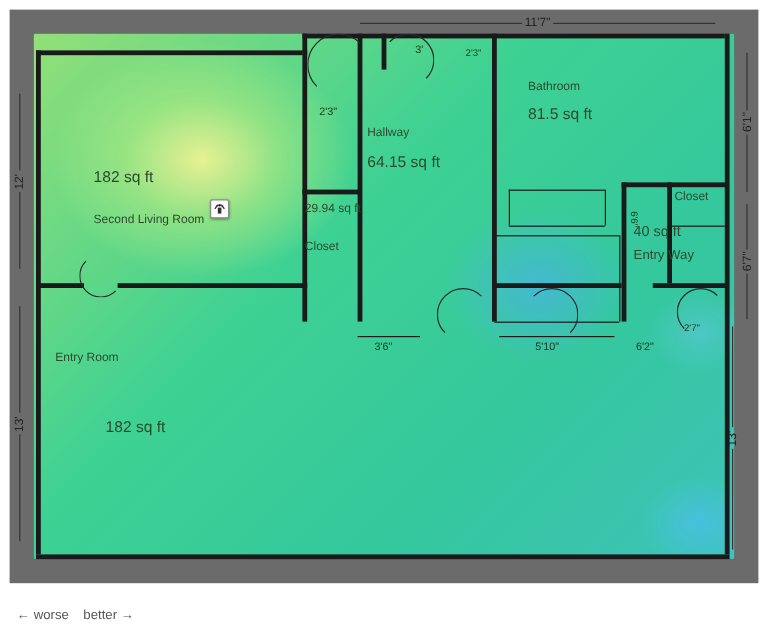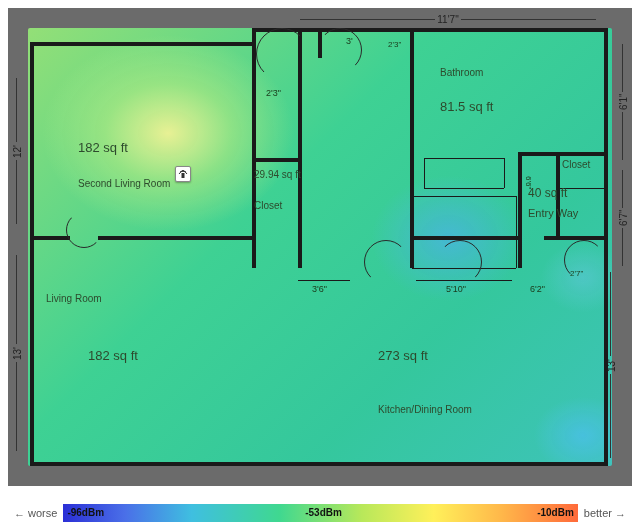--- a/index.html
+++ b/index.html
@@ -115,32 +115,32 @@
    <div class="door-arc" style="left:356px;top:232px;width:44px;height:44px;clip-path:polygon(0 0,100% 0,0 100%)"></div>
    <div class="door-arc" style="left:430px;top:232px;width:44px;height:44px;clip-path:polygon(0 0,100% 0,100% 100%)"></div>
    <div class="door-arc" style="left:556px;top:232px;width:40px;height:40px;clip-path:polygon(0 0,100% 0,0 100%)"></div>
    <div class="door-arc" style="left:58px;top:204px;width:36px;height:36px;clip-path:polygon(0 100%,100% 100%,0 0)"></div>
 
    <div class="room-label" style="left:70px;top:132px;width:160px">
      <div class="area">182 sq ft</div>
      <div class="name" style="margin-top:20px">Second Living Room</div>
    </div>
    <div class="room-label" style="left:38px;top:284px;width:80px;text-align:left">
-     <div class="name">Living Room</div>
+     <div class="name">Entry Room</div>
    </div>
    <div class="room-label" style="left:80px;top:340px;width:120px">
      <div class="area">182 sq ft</div>
    </div>
-   <div class="room-label" style="left:370px;top:340px;width:140px">
-     <div class="area">273 sq ft</div>
-     <div class="name" style="margin-top:38px">Kitchen/Dining Room</div>
-   </div>
    <div class="room-label" style="left:432px;top:58px;width:120px">
      <div class="name">Bathroom</div>
-     <div class="area" style="margin-top:20px">81.5 sq ft</div>
+     <div class="area" style="margin-top:8px">81.5 sq ft</div>
+   </div>
+   <div class="room-label small-label" style="left:298px;top:96px;width:100px">
+     <div class="name">Hallway</div>
+     <div class="area" style="margin-top:10px">64.15 sq ft</div>
    </div>
    <div class="room-label small-label" style="left:246px;top:160px;width:60px">
      <div class="area" style="font-size:10px">29.94 sq ft</div>
      <div class="name" style="margin-top:18px">Closet</div>
    </div>
    <div class="room-label small-label" style="left:520px;top:178px;width:70px">
      <div class="area" style="font-size:12px">40 sq ft</div>
      <div class="name" style="font-size:11px">Entry Way</div>
    </div>
    <div class="room-label small-label" style="left:554px;top:150px;width:40px;font-size:9px">
@@ -152,20 +152,15 @@
             <path d="M5 1 L5 3 M2 3 Q5 0 8 3 M1 5 Q5 -1 9 5" stroke="#333" stroke-width="1" fill="none"></path>
             <rect x="3.5" y="4" width="3" height="5" fill="#333"></rect>
           </svg>
    </div>
 
   </div>
  </div>
 
  <div class="legend">
    <span class="arrow">← worse</span>
-   <div class="bar">
-     <span class="tick" style="left:4px">-96dBm</span>
-     <span class="tick" style="left:47%">-53dBm</span>
-     <span class="tick" style="right:4px">-10dBm</span>
-   </div>
    <span class="arrow">better →</span>
  </div>
 </div>
 
 </body></html>

